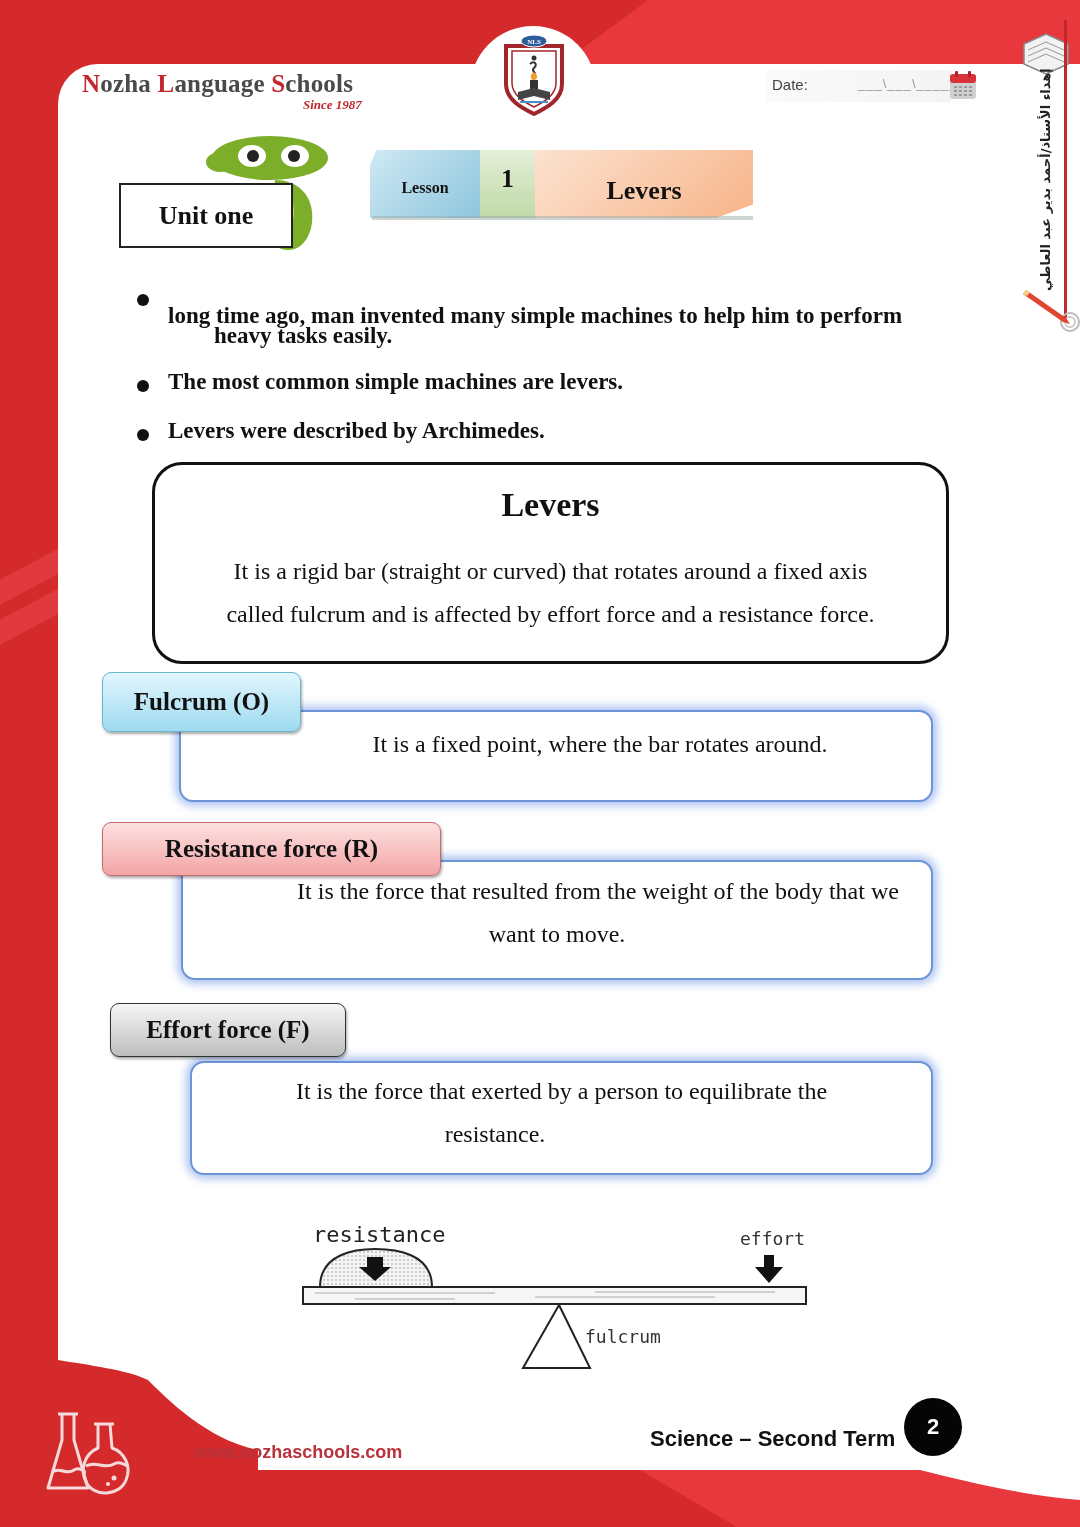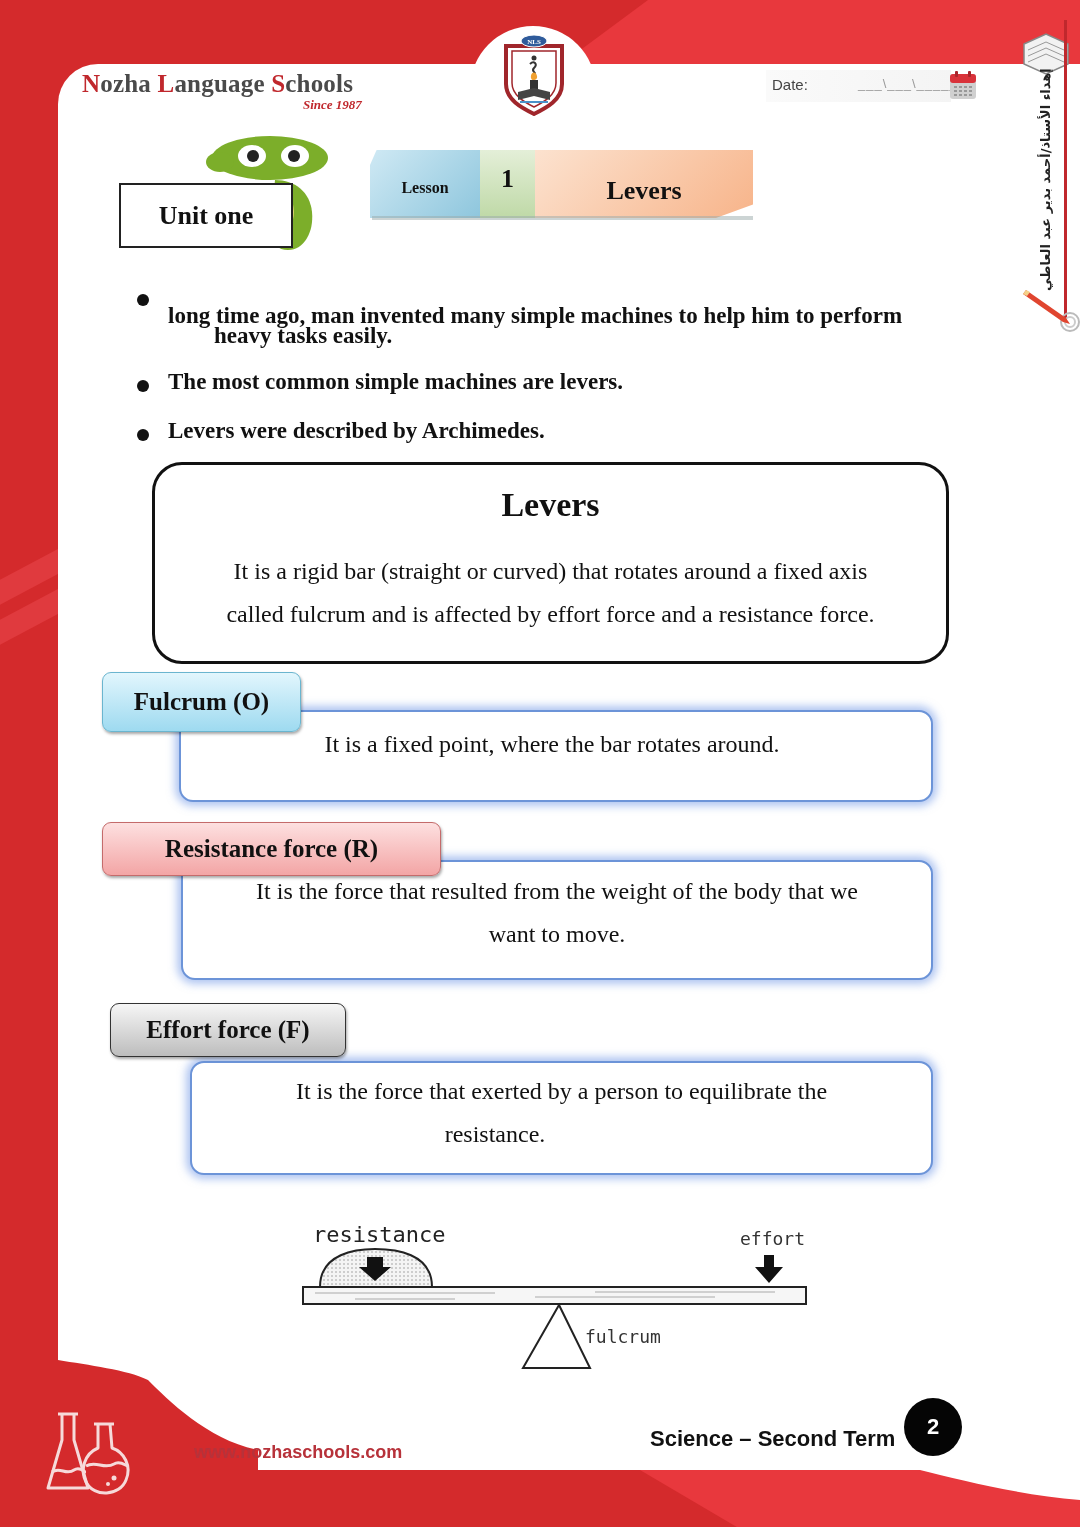--- a/index.html
+++ b/index.html
@@ -183,25 +183,25 @@
   <span class="txt" style="top:0;">Levers were described by Archimedes.</span>
 </div>
 
 <div class="abs" id="levers-box"></div>
 <div class="abs" id="levers-title">Levers</div>
 <div class="abs def-line" style="top:558px;">It is a rigid bar (straight or curved) that rotates around a fixed axis</div>
 <div class="abs def-line" style="top:601px;">called fulcrum and is affected by effort force and a resistance force.</div>
 
 <div class="abs desc-box" style="left:179px; top:710px; width:754px; height:92px;"></div>
 <div class="abs term" id="term-fulcrum">Fulcrum (O)</div>
-<div class="abs desc-text" style="left:179px; top:731px; width:746px;">It is a fixed point, where the bar rotates around.</div>
+<div class="abs desc-text" style="left:179px; top:731px; width:746px;padding-left:48px;">It is a fixed point, where the bar rotates around.</div>
 
 <div class="abs desc-box" style="left:181px; top:860px; width:752px; height:120px;"></div>
 <div class="abs term" id="term-resistance">Resistance force (R)</div>
-<div class="abs desc-text" style="left:181px; top:878px; width:752px;">It is the force that resulted from the weight of the body that we</div>
+<div class="abs desc-text" style="left:181px; top:878px; width:752px;padding-left:41px;">It is the force that resulted from the weight of the body that we</div>
 <div class="abs desc-text" style="left:181px; top:921px; width:752px;">want to move.</div>
 
 <div class="abs desc-box" style="left:190px; top:1061px; width:743px; height:114px;"></div>
 <div class="abs term" id="term-effort">Effort force (F)</div>
 <div class="abs desc-text" style="left:190px; top:1078px; width:743px;">It is the force that exerted by a person to equilibrate the</div>
 <div class="abs desc-text" style="left:190px; top:1121px; width:610px;">resistance.</div>
 
 <svg class="abs" id="lever-diagram" viewBox="0 0 520 160">
   <defs>
     <pattern id="dots" width="4" height="4" patternUnits="userSpaceOnUse">

